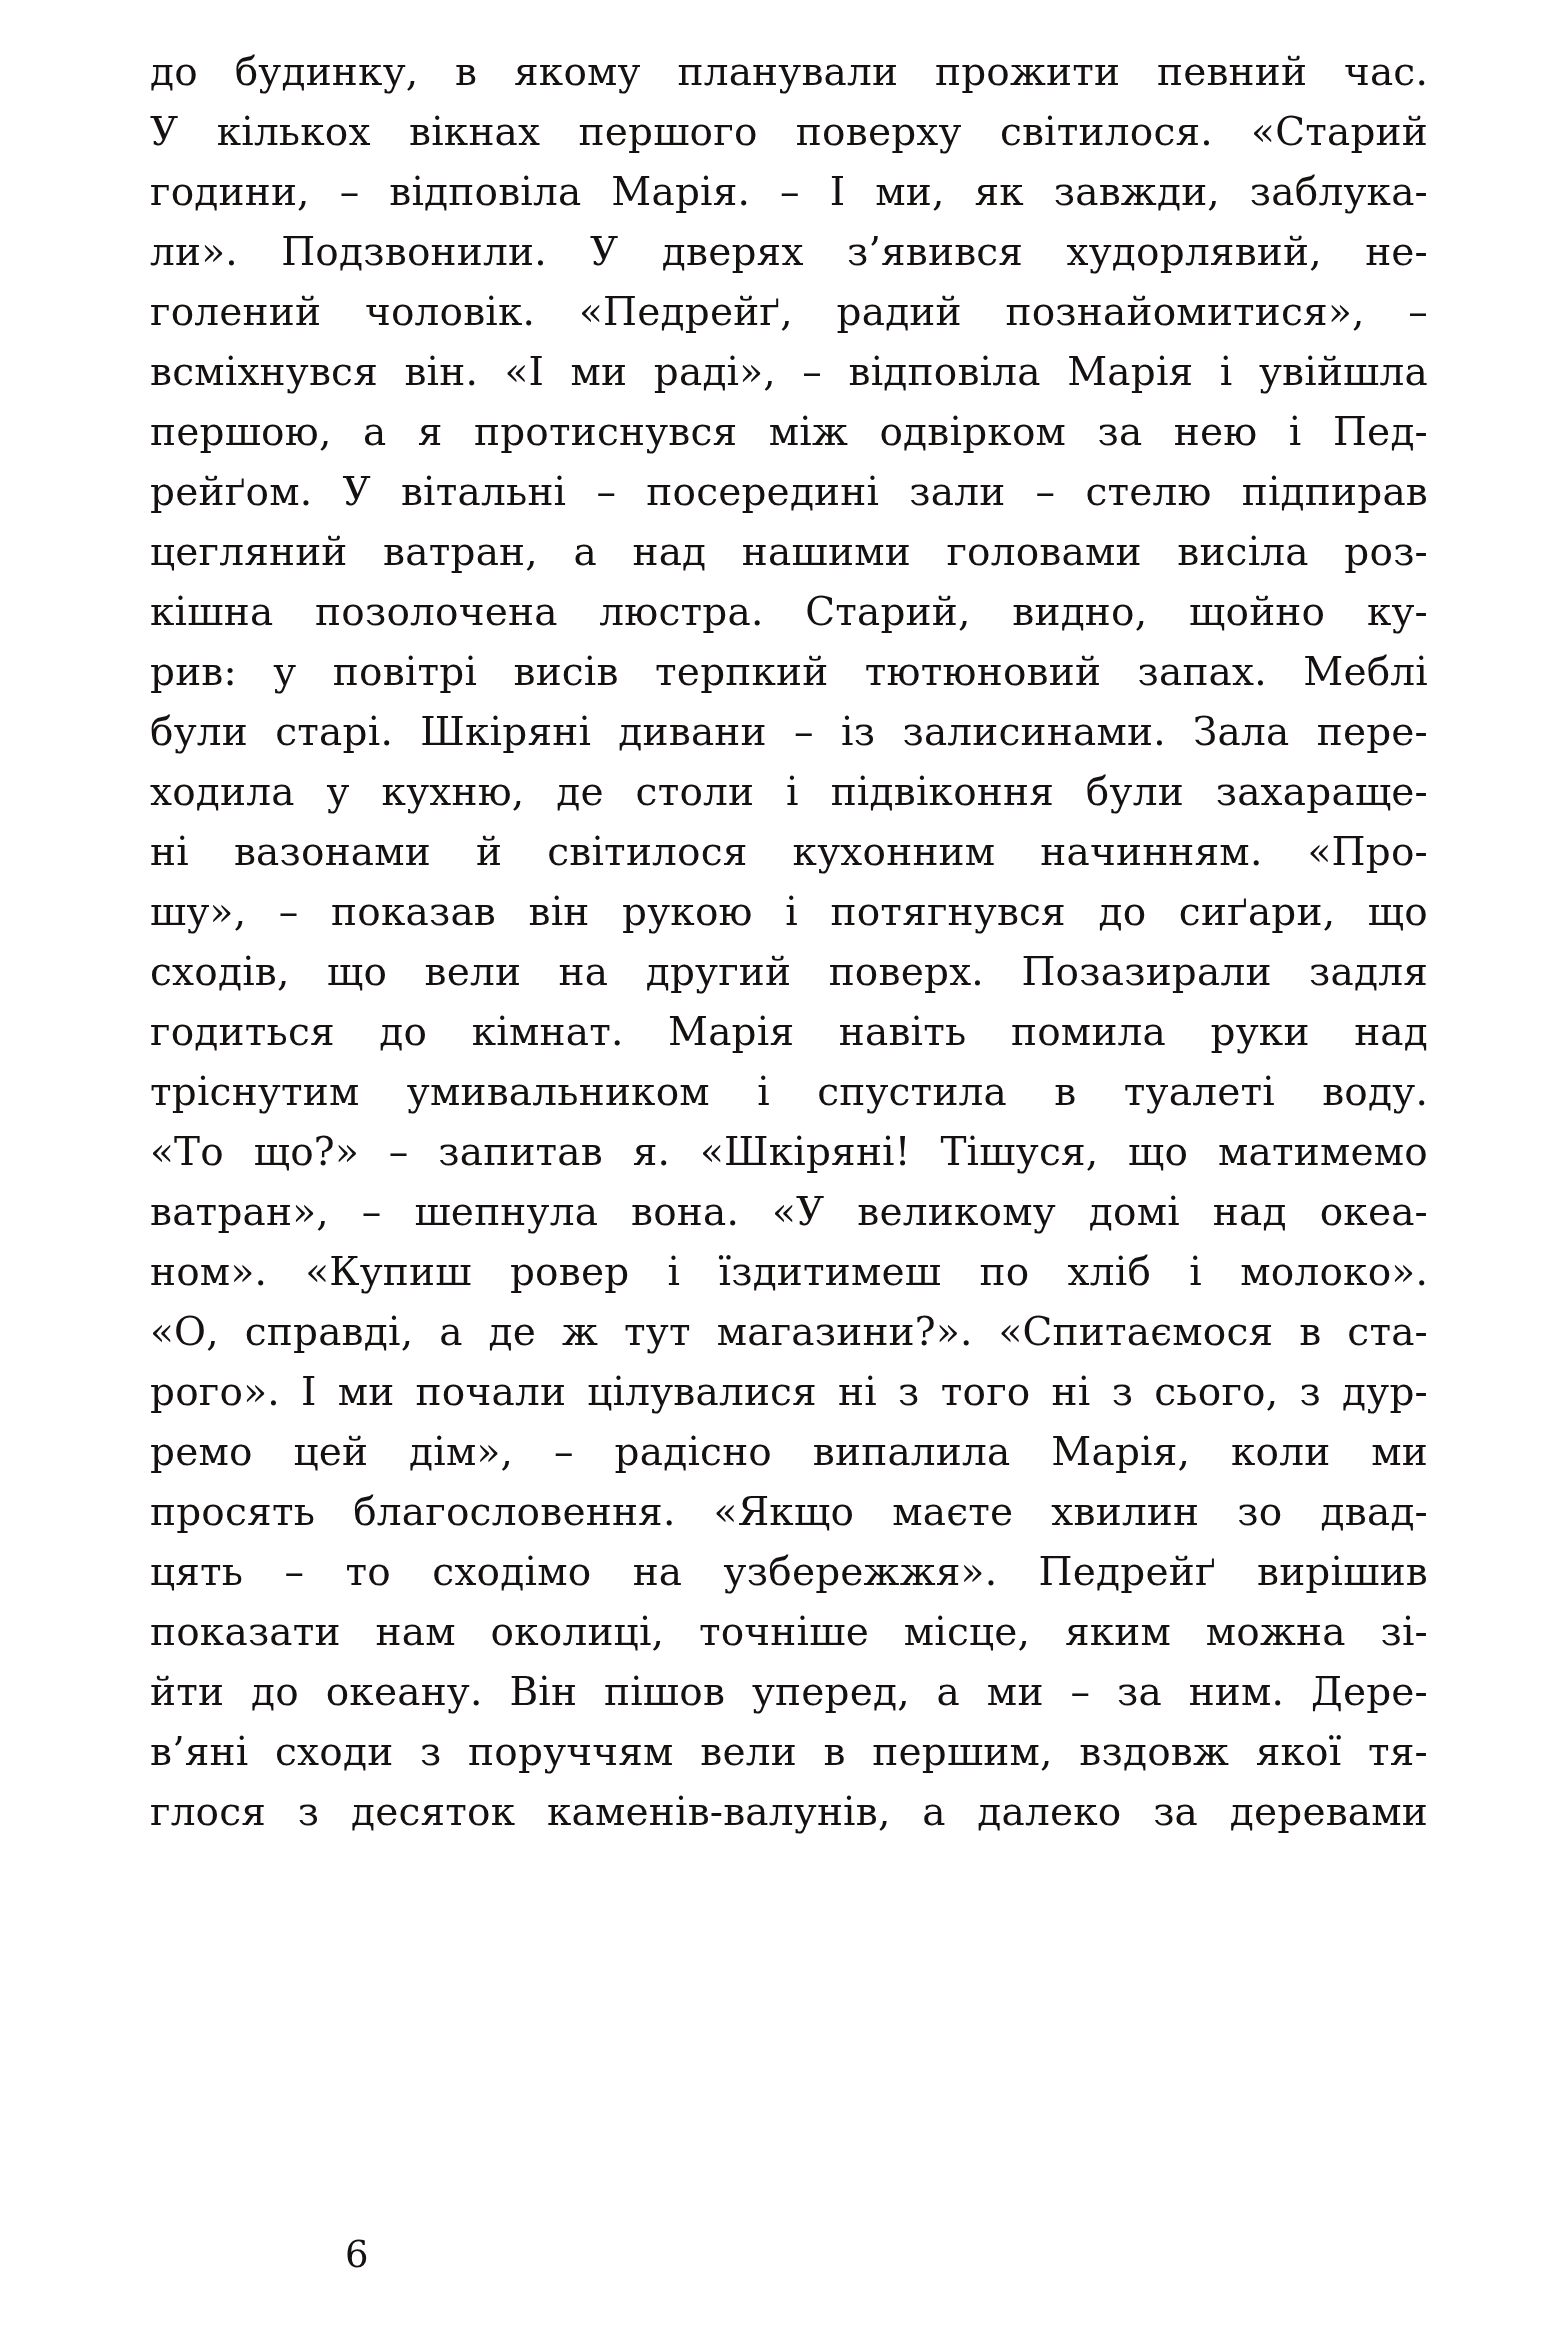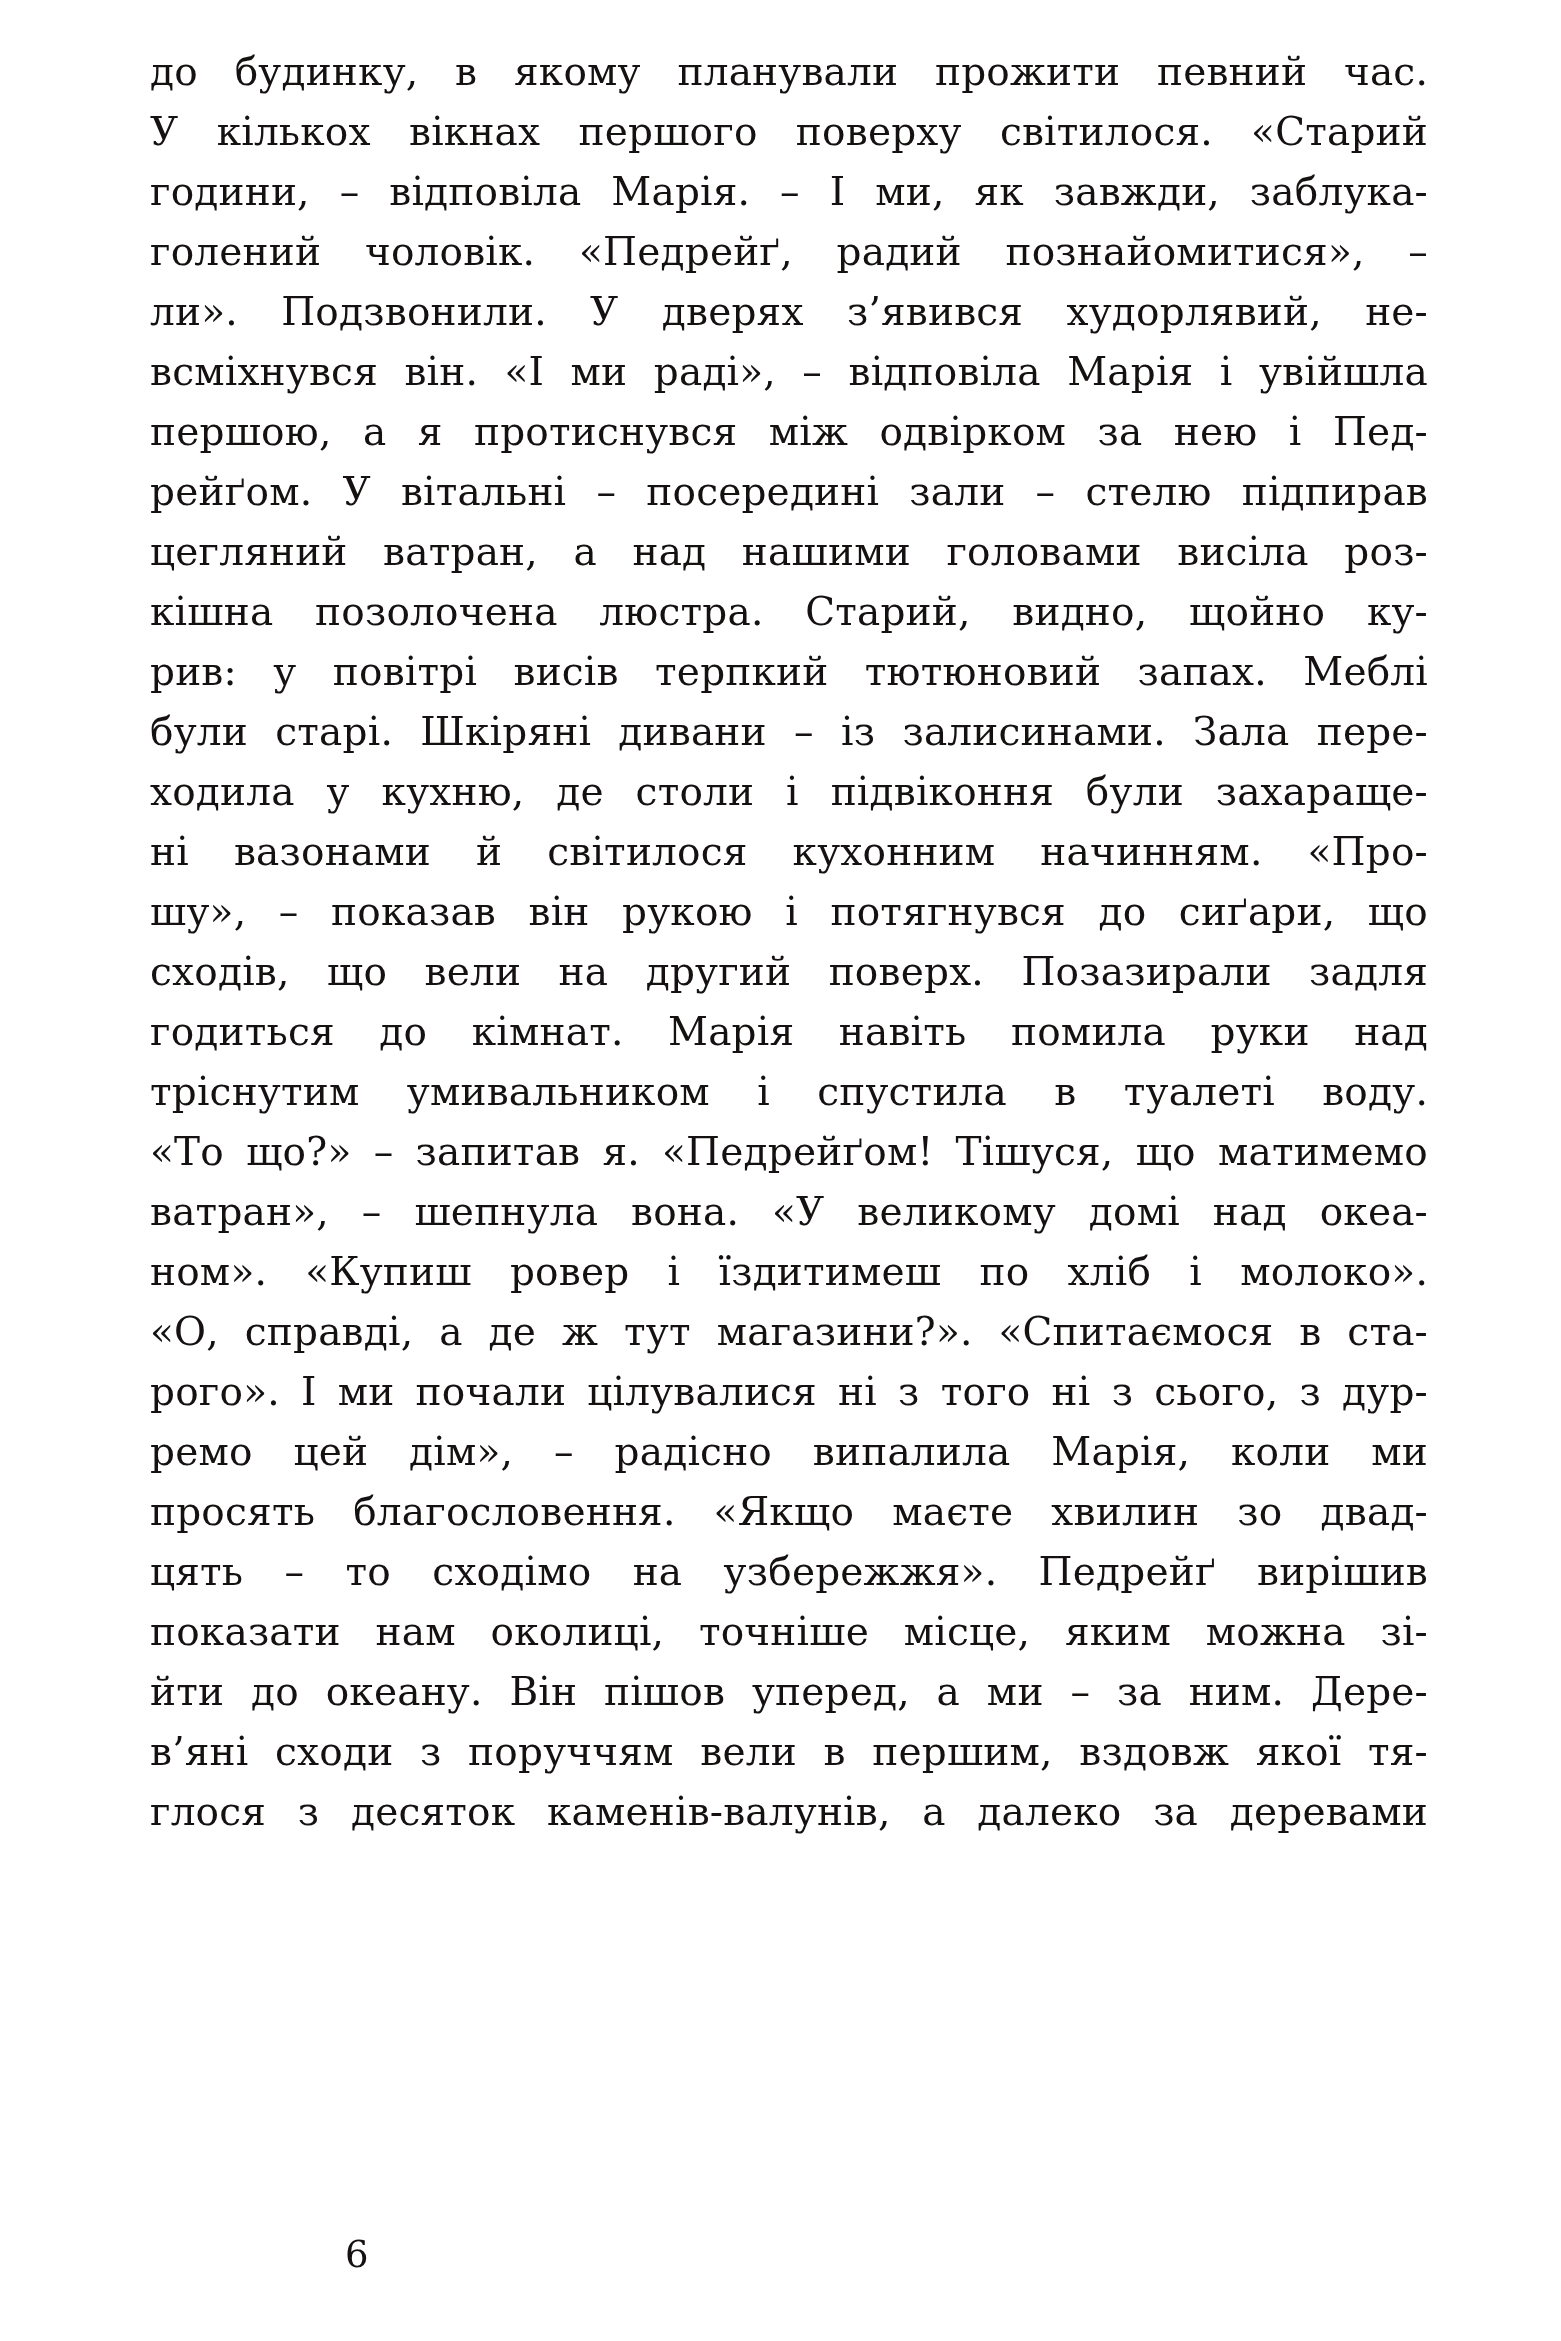--- a/index.html
+++ b/index.html
@@ -43,36 +43,36 @@
   }
 </style>
 </head>
 <body>
 
 <div class="book-page">
   <div class="text-block">
       <div class="text-line">до будинку, в якому планували прожити певний час.</div>
       <div class="text-line">У кількох вікнах першого поверху світилося. «Старий</div>
       <div class="text-line">години, – відповіла Марія. – І ми, як завжди, заблука-</div>
+      <div class="text-line">ли». Подзвонили. У дверях з’явився худорлявий, не-</div>
       <div class="text-line">голений чоловік. «Педрейґ, радий познайомитися», –</div>
-      <div class="text-line">ли». Подзвонили. У дверях з’явився худорлявий, не-</div>
       <div class="text-line">всміхнувся він. «І ми раді», – відповіла Марія і увійшла</div>
       <div class="text-line">першою, а я протиснувся між одвірком за нею і Пед-</div>
       <div class="text-line">рейґом. У вітальні – посередині зали – стелю підпирав</div>
       <div class="text-line">цегляний ватран, а над нашими головами висіла роз-</div>
       <div class="text-line">кішна позолочена люстра. Старий, видно, щойно ку-</div>
       <div class="text-line">рив: у повітрі висів терпкий тютюновий запах. Меблі</div>
       <div class="text-line">були старі. Шкіряні дивани – із залисинами. Зала пере-</div>
       <div class="text-line">ходила у кухню, де столи і підвіконня були захараще-</div>
       <div class="text-line">ні вазонами й світилося кухонним начинням. «Про-</div>
       <div class="text-line">шу», – показав він рукою і потягнувся до сиґари, що</div>
       <div class="text-line">сходів, що вели на другий поверх. Позазирали задля</div>
       <div class="text-line">годиться до кімнат. Марія навіть помила руки над</div>
       <div class="text-line">тріснутим умивальником і спустила в туалеті воду.</div>
-      <div class="text-line">«То що?» – запитав я. «Педрейґом! Тішуся, що матимемо</div>
+      <div class="text-line">«То що?» – запитав я. «Шкіряні! Тішуся, що матимемо</div>
       <div class="text-line">ватран», – шепнула вона. «У великому домі над океа-</div>
       <div class="text-line">ном». «Купиш ровер і їздитимеш по хліб і молоко».</div>
       <div class="text-line">«О, справді, а де ж тут магазини?». «Спитаємося в ста-</div>
       <div class="text-line">рого». І ми почали цілувалися ні з того ні з сього, з дур-</div>
       <div class="text-line">ремо цей дім», – радісно випалила Марія, коли ми</div>
       <div class="text-line">просять благословення. «Якщо маєте хвилин зо двад-</div>
       <div class="text-line">цять – то сходімо на узбережжя». Педрейґ вирішив</div>
       <div class="text-line">показати нам околиці, точніше місце, яким можна зі-</div>
       <div class="text-line">йти до океану. Він пішов уперед, а ми – за ним. Дере-</div>
       <div class="text-line">в’яні сходи з поруччям вели в першим, вздовж якої тя-</div>

